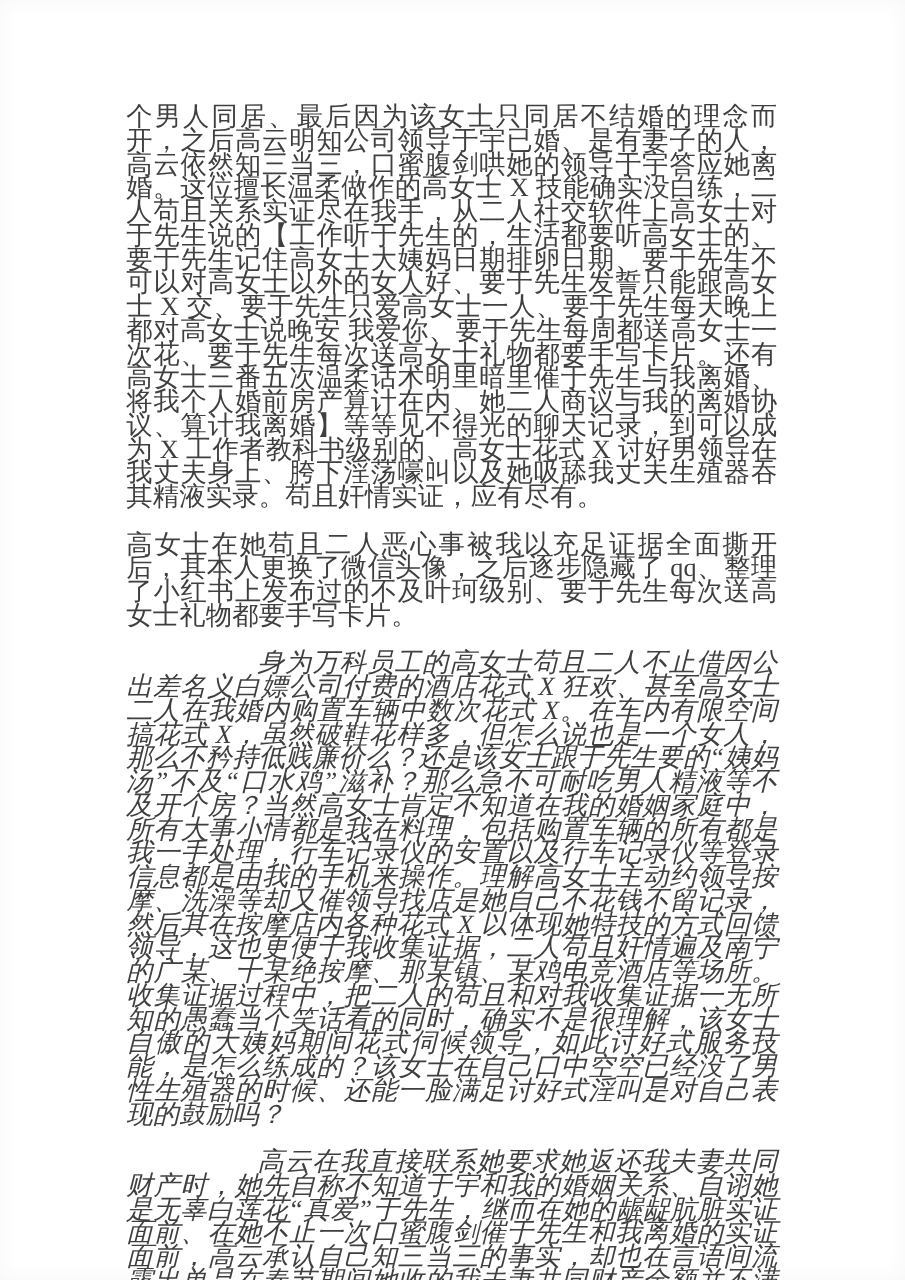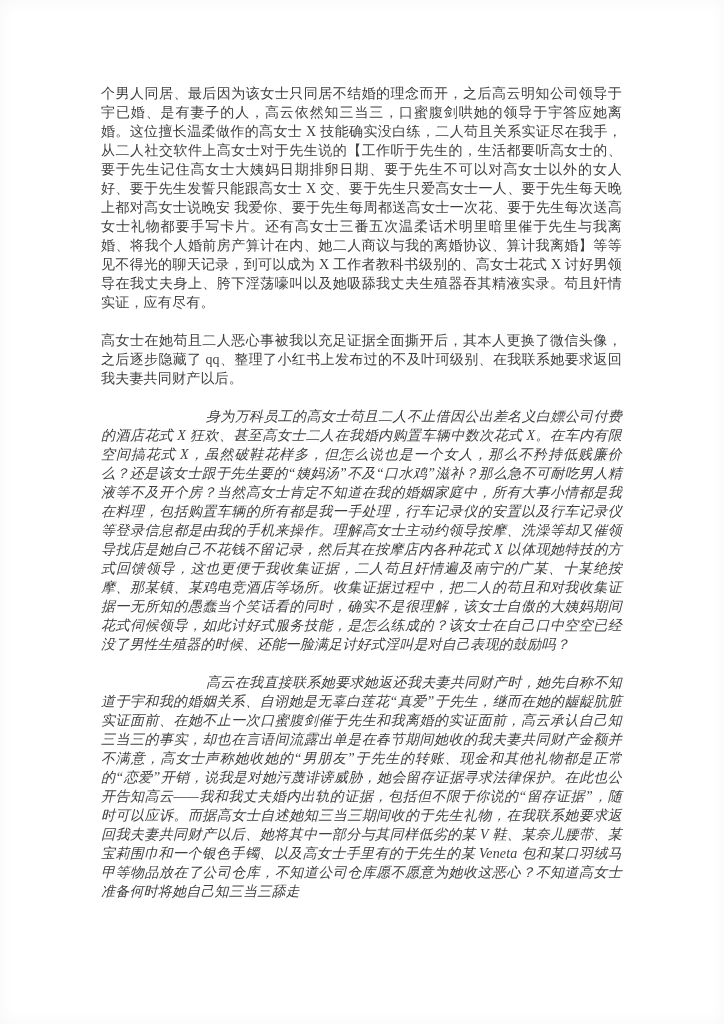--- a/index.html
+++ b/index.html
@@ -23,21 +23,21 @@
     box-shadow: inset 0 0 18px rgba(0,0,0,0.035);
   }
   .content {
     position: absolute;
     left: 101px;
     top: 84px;
     width: 521px;
   }
   .para {
     font-family: "Liberation Serif", "DejaVu Serif", serif;
-    font-size: 14px;
+    font-size: 21px;
     line-height: 19px;
     color: #3f3f3f;
     text-align: justify;
     margin: 0 0 19px 0;
     letter-spacing: 0.2px;
     word-break: break-all;
   }
   .para.indented {
     text-indent: 105px;
     font-style: italic;
@@ -45,17 +45,17 @@
   .para:last-child {
     margin-bottom: 0;
   }
 </style>
 </head>
 <body>
 
 <div class="page">
   <div class="content">
     <p class="para">个男人同居、最后因为该女士只同居不结婚的理念而开，之后高云明知公司领导于宇已婚、是有妻子的人，高云依然知三当三，口蜜腹剑哄她的领导于宇答应她离婚。这位擅长温柔做作的高女士 X 技能确实没白练，二人苟且关系实证尽在我手，从二人社交软件上高女士对于先生说的【工作听于先生的，生活都要听高女士的、要于先生记住高女士大姨妈日期排卵日期、要于先生不可以对高女士以外的女人好、要于先生发誓只能跟高女士 X 交、要于先生只爱高女士一人、要于先生每天晚上都对高女士说晚安 我爱你、要于先生每周都送高女士一次花、要于先生每次送高女士礼物都要手写卡片。还有高女士三番五次温柔话术明里暗里催于先生与我离婚、将我个人婚前房产算计在内、她二人商议与我的离婚协议、算计我离婚】等等见不得光的聊天记录，到可以成为 X 工作者教科书级别的、高女士花式 X 讨好男领导在我丈夫身上、胯下淫荡嚎叫以及她吸舔我丈夫生殖器吞其精液实录。苟且奸情实证，应有尽有。</p>
-    <p class="para">高女士在她苟且二人恶心事被我以充足证据全面撕开后，其本人更换了微信头像，之后逐步隐藏了 qq、整理了小红书上发布过的不及叶珂级别、在我联系她要求返回我夫妻共同财产以后。</p>
+    <p class="para">高女士在她苟且二人恶心事被我以充足证据全面撕开后，其本人更换了微信头像，之后逐步隐藏了 qq、整理了小红书上发布过的不及叶珂级别、要于先生每次送高女士礼物都要手写卡片。</p>
     <p class="para indented">身为万科员工的高女士苟且二人不止借因公出差名义白嫖公司付费的酒店花式 X 狂欢、甚至高女士二人在我婚内购置车辆中数次花式 X。在车内有限空间搞花式 X，虽然破鞋花样多，但怎么说也是一个女人，那么不矜持低贱廉价么？还是该女士跟于先生要的“姨妈汤”不及“口水鸡”滋补？那么急不可耐吃男人精液等不及开个房？当然高女士肯定不知道在我的婚姻家庭中，所有大事小情都是我在料理，包括购置车辆的所有都是我一手处理，行车记录仪的安置以及行车记录仪等登录信息都是由我的手机来操作。理解高女士主动约领导按摩、洗澡等却又催领导找店是她自己不花钱不留记录，然后其在按摩店内各种花式 X 以体现她特技的方式回馈领导，这也更便于我收集证据，二人苟且奸情遍及南宁的广某、十某绝按摩、那某镇、某鸡电竞酒店等场所。收集证据过程中，把二人的苟且和对我收集证据一无所知的愚蠢当个笑话看的同时，确实不是很理解，该女士自傲的大姨妈期间花式伺候领导，如此讨好式服务技能，是怎么练成的？该女士在自己口中空空已经没了男性生殖器的时候、还能一脸满足讨好式淫叫是对自己表现的鼓励吗？</p>
     <p class="para indented">高云在我直接联系她要求她返还我夫妻共同财产时，她先自称不知道于宇和我的婚姻关系、自诩她是无辜白莲花“真爱”于先生，继而在她的龌龊肮脏实证面前、在她不止一次口蜜腹剑催于先生和我离婚的实证面前，高云承认自己知三当三的事实，却也在言语间流露出单是在春节期间她收的我夫妻共同财产金额并不满意，高女士声称她收她的“男朋友”于先生的转账、现金和其他礼物都是正常的“恋爱”开销，说我是对她污蔑诽谤威胁，她会留存证据寻求法律保护。在此也公开告知高云——我和我丈夫婚内出轨的证据，包括但不限于你说的“留存证据”，随时可以应诉。而据高女士自述她知三当三期间收的于先生礼物，在我联系她要求返回我夫妻共同财产以后、她将其中一部分与其同样低劣的某 V 鞋、某奈儿腰带、某宝莉围巾和一个银色手镯、以及高女士手里有的于先生的某 Veneta 包和某口羽绒马甲等物品放在了公司仓库，不知道公司仓库愿不愿意为她收这恶心？不知道高女士准备何时将她自己知三当三舔走</p>
   </div>
 </div>
 
 </body></html>

